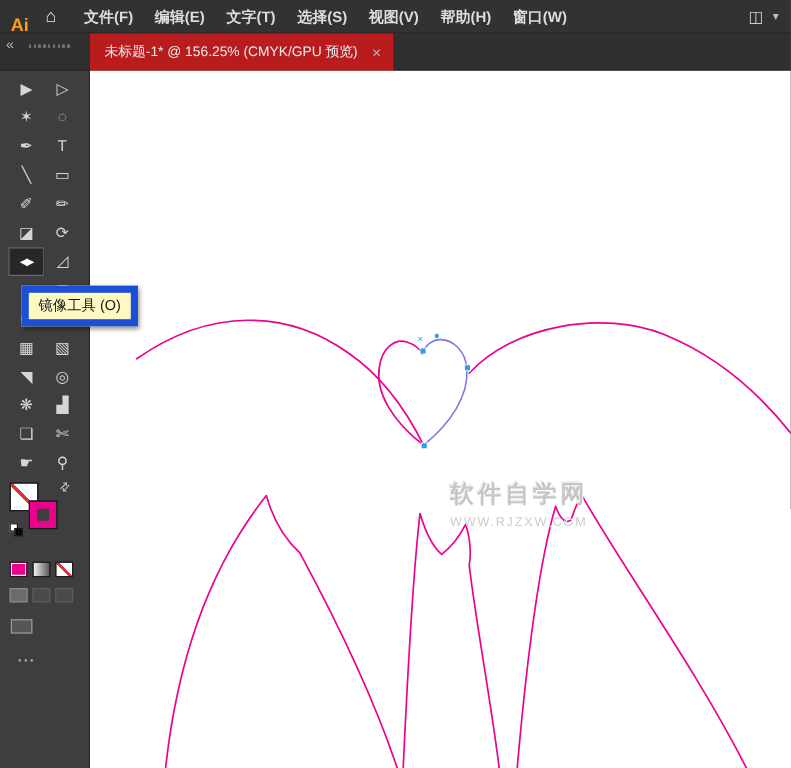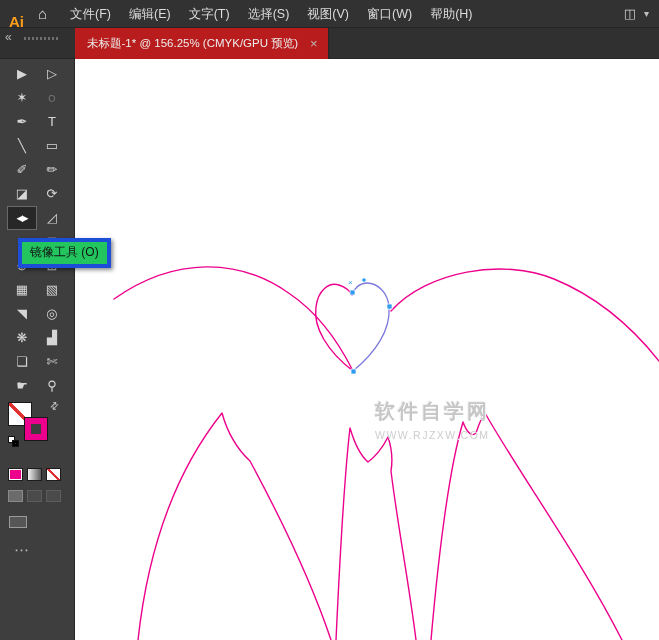--- a/index.html
+++ b/index.html
@@ -5,21 +5,21 @@
   * { margin:0; padding:0; box-sizing:border-box; }
   html,body { width:659px; height:640px; overflow:hidden; }
   body { position:relative; background:#303030; font-family:"Liberation Sans",sans-serif; -webkit-font-smoothing:antialiased; }
 
   
   .menubar { position:absolute; left:0; top:0; width:659px; height:28px;
     background:#323232; border-bottom:1px solid #262626;
     display:flex; align-items:center; }
   .ai-logo { font-weight:bold; font-size:15px; color:#ff9e1b; padding:0 10px 0 9px;margin-top:16px; }
   .home-glyph { font-size:15px; color:#e6e6e6; padding:0 14px 0 4px; }
-  .menus { display:flex; align-items:center; }
+  .menus { display:flex; align-items:center;font-weight:bold; }
   .menu-item { font-size:12.5px; color:#dcdcdc; padding:0 9px; line-height:28px; cursor:default; }
   .menubar-right { margin-left:auto; display:flex; align-items:center; padding-right:10px; }
   .ws-icon { font-size:13px; color:#d0d0d0; padding:0 6px; }
   .ws-chevron { font-size:10px; color:#c0c0c0; padding-left:2px; }
 
   
   .tabrow { position:absolute; left:0; top:28px; width:659px; height:31px; background:#303030; border-bottom:1px solid #252525; }
   .collapse-glyph { position:absolute; left:5px; top:2px; font-size:12px; color:#b8b8b8; }
   .drag-dots { position:absolute; left:24px; top:9px; width:36px; height:3px;
     background:repeating-linear-gradient(90deg,#6f6f6f 0 2px,transparent 2px 4px); }
@@ -71,37 +71,37 @@
   .canvas { position:absolute; left:75px; top:59px; width:584px; height:581px; background:#ffffff; }
   .canvas svg { position:absolute; left:0; top:0; }
   .watermark { position:absolute; left:300px; top:339px; width:158px; text-align:left; pointer-events:none; }
   .wm1 { font-size:20px; font-weight:bold; color:#c6c6c6; letter-spacing:3px;
     text-shadow:1px 1px 0 #ffffff, -1px -1px 0 #efefef; }
   .wm2 { font-size:10.5px; color:#cdcdcd; letter-spacing:1.5px; margin-top:4px;
     text-shadow:1px 1px 0 #ffffff; }
 
   
   .tooltip { position:absolute; left:18px; top:238px; z-index:50;
-    background:#22c55e; border:4px solid #1d4ed8; box-shadow:2px 2px 4px rgba(0,0,0,.45);
+    background:#fef9c3; border:6px solid #1d4ed8; box-shadow:2px 2px 4px rgba(0,0,0,.45);
     font-size:12px; color:#141414; padding:2px 8px 3px; white-space:nowrap; }
 </style>
 </head>
 <body>
 
 <header class="menubar">
   <span class="ai-logo">Ai</span>
   <span class="home-glyph">⌂</span>
   <nav class="menus">
     <span class="menu-item">文件(F)</span>
     <span class="menu-item">编辑(E)</span>
     <span class="menu-item">文字(T)</span>
     <span class="menu-item">选择(S)</span>
     <span class="menu-item">视图(V)</span>
+    <span class="menu-item">帮助(H)</span>
     <span class="menu-item">窗口(W)</span>
-    <span class="menu-item">帮助(H)</span>
   </nav>
   <div class="menubar-right">
     <span class="ws-icon">◫</span>
     <span class="ws-chevron">▾</span>
   </div>
 </header>
 
 <div class="tabrow">
   <span class="collapse-glyph">«</span>
   <div class="drag-dots"></div>

